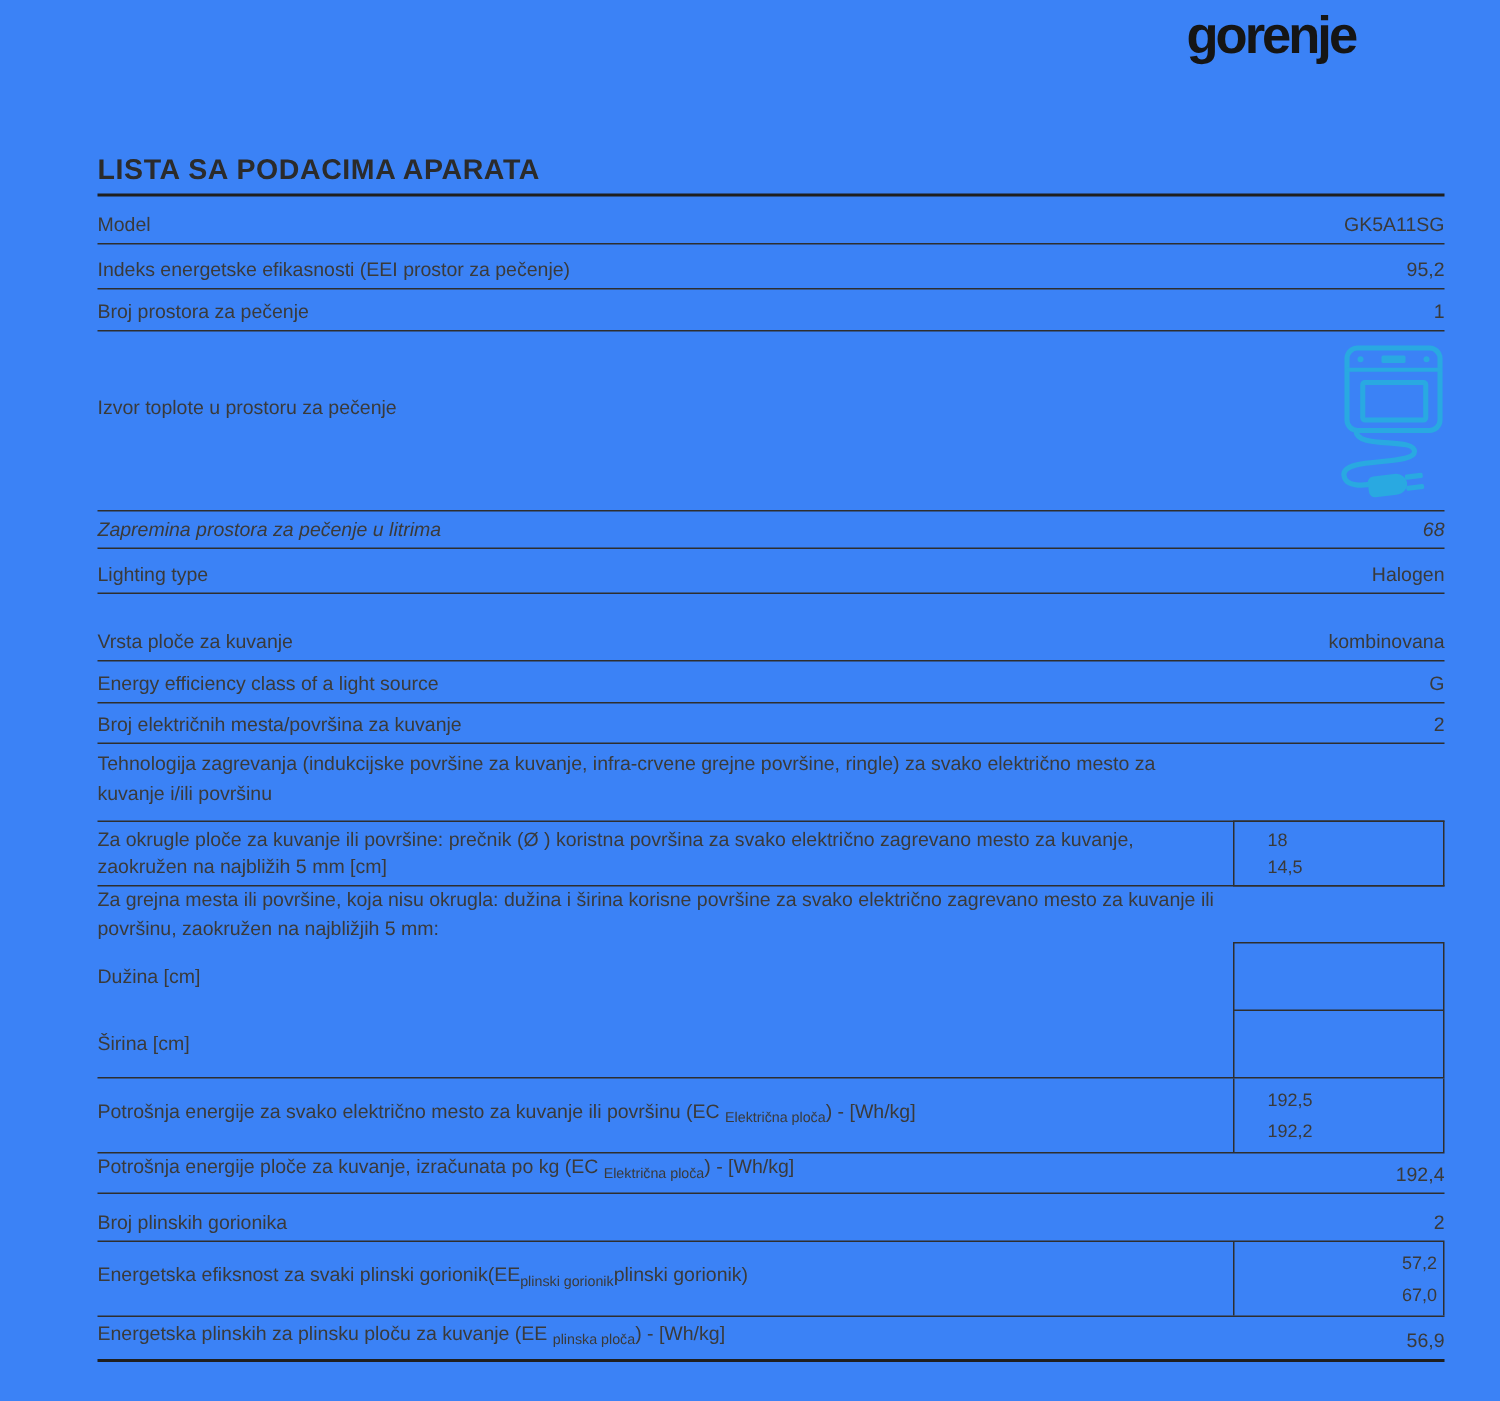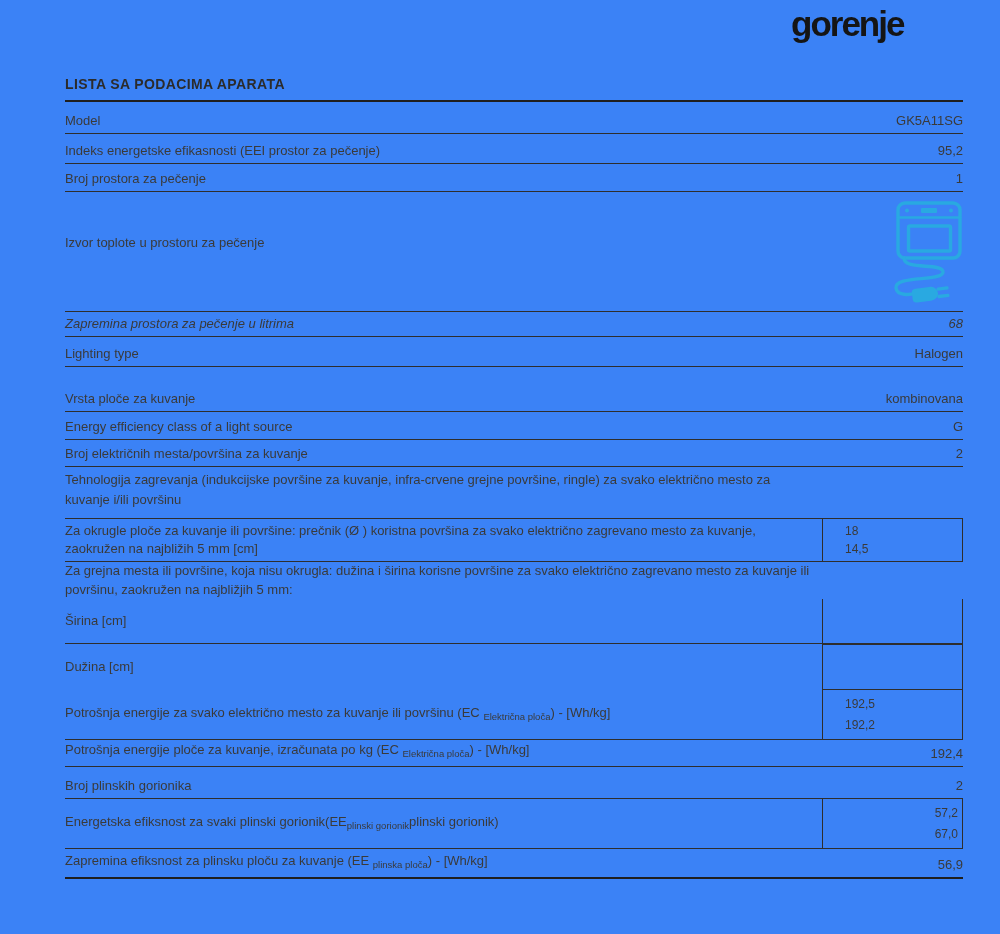--- a/index.html
+++ b/index.html
@@ -7,22 +7,22 @@
   .page {
     position:relative; width:1000px; height:934px; background:#3b82f6;
     font-family:"Liberation Sans", sans-serif; color:#3a3a3a; overflow:hidden;
   }
   .logo {
     position:absolute; top:4px; left:791px;
     font-size:35px; font-weight:700; letter-spacing:-2px; color:#151515;
   }
   .content { position:absolute; left:65px; top:74px; width:898px; }
   .doc-title {
-    font-size:14px; font-weight:700; letter-spacing:0.4px; color:#2b2b2b;
-    padding-bottom:5px; border-bottom:2px solid #1f1f1f; line-height:21px;
+    font-size:19px; font-weight:700; letter-spacing:0.4px; color:#2b2b2b;
+    padding-bottom:5px; border-bottom:2px solid #1f1f1f; line-height:21px;margin-top:29px;
   }
   .row {
     position:relative; display:flex; justify-content:space-between;
     align-items:flex-end; font-size:13px; line-height:16px;
     border-bottom:1px solid #2e2e2e; padding-bottom:4px;
   }
   .row .label { padding-right:10px; }
   .row .value { white-space:nowrap; }
   .thick-line { border-bottom:2px solid #1f1f1f; }
   .r-model { height:32px; }
@@ -143,28 +143,28 @@
       <div class="value-box vb-full vb-left">
         <span>18</span>
         <span>14,5</span>
       </div>
     </div>
 
     <div class="row r-para2">
       <span class="label">Za grejna mesta ili površine, koja nisu okrugla: dužina i širina korisne površine za svako električno zagrevano mesto za kuvanje ili površinu, zaokružen na najbližjih 5 mm:</span>
     </div>
 
+    <div class="row r-boxed r-length">
+      <span class="label">Dužina [cm]</span>
+      <div class="value-box vb-own"></div>
+    </div>
+
     <div class="row r-boxed r-width">
       <span class="label">Širina [cm]</span>
       <div class="value-box vb-sides"></div>
-    </div>
-
-    <div class="row r-boxed r-length">
-      <span class="label">Dužina [cm]</span>
-      <div class="value-box vb-own"></div>
     </div>
 
     <div class="row r-boxed r-ec">
       <span class="label"><span>Potrošnja energije za svako električno mesto za kuvanje ili površinu (EC </span><span class="sub">Električna ploča</span><span>) - [Wh/kg]</span></span>
       <div class="value-box vb-sides vb-left">
         <span>192,5</span>
         <span>192,2</span>
       </div>
     </div>
 
@@ -180,18 +180,18 @@
 
     <div class="row r-boxed r-eeburner">
       <span class="label"><span>Energetska efiksnost za svaki plinski gorionik(EE</span><span class="sub">plinski gorionik</span><span>plinski gorionik)</span></span>
       <div class="value-box vb-sides vb-right">
         <span>57,2</span>
         <span>67,0</span>
       </div>
     </div>
 
     <div class="row r-eegashob thick-line">
-      <span class="label"><span>Zapremina efiksnost za plinsku ploču za kuvanje (EE </span><span class="sub">plinska ploča</span><span>) - [Wh/kg]</span></span>
+      <span class="label"><span>Energetska plinskih za plinsku ploču za kuvanje (EE </span><span class="sub">plinska ploča</span><span>) - [Wh/kg]</span></span>
       <span class="value">56,9</span>
     </div>
 
   </div>
 </div>
 
 </body></html>

